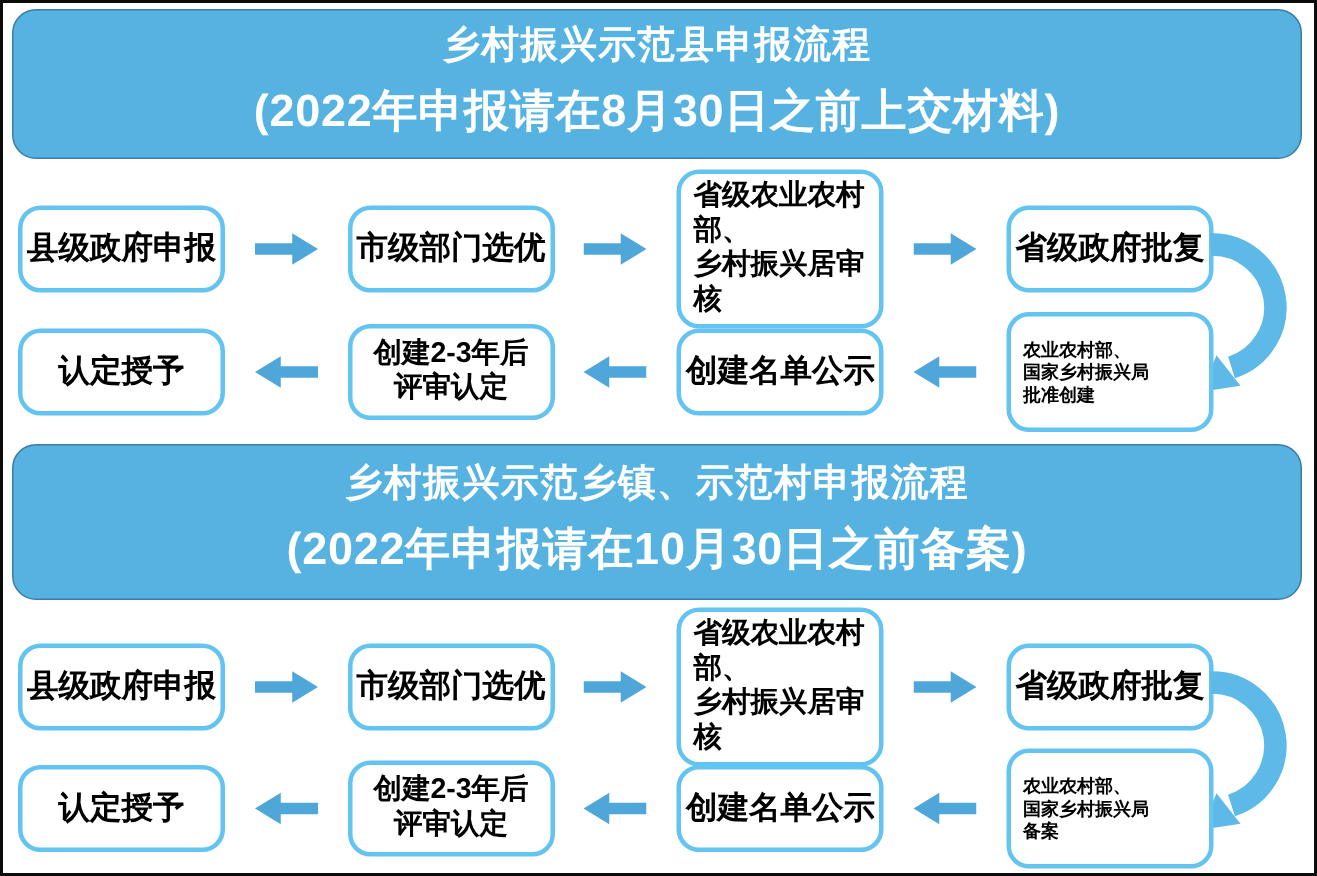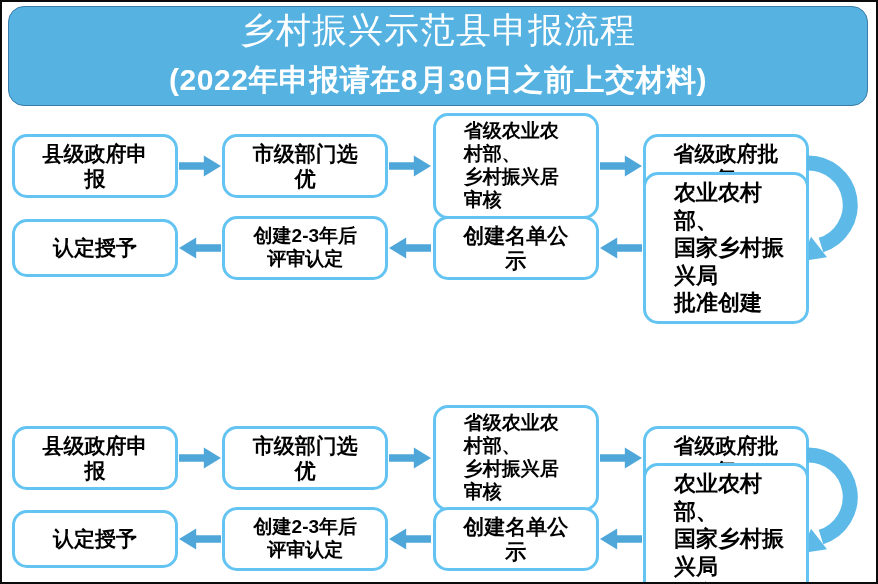--- a/index.html
+++ b/index.html
@@ -20,47 +20,47 @@
     background:var(--banner-fill,#55B2E1);
     border:1.5px solid var(--banner-border,#3B7CA8);
     border-radius:16px;
     display:flex; flex-direction:column;
     align-items:center; justify-content:center;
     color:var(--title-text,#ffffff);
     text-align:center;
   }
   .banner-1 { top:4px;   height:100px; }
   .banner-2 { top:294px; height:104px; }
-  .banner-title    { font-size:35px; font-weight:normal; line-height:1.1; letter-spacing:1px; }
+  .banner-title    { font-size:25px; font-weight:bold; line-height:1.1; letter-spacing:1px; }
   .banner-subtitle { font-size:30px; font-weight:bold; margin-top:10px; letter-spacing:0.5px; }
 
   
   .flow-row {
     position:absolute; left:10px; width:797px;
     display:flex; align-items:center; justify-content:space-between;
   }
   .row-1 { top:131px; height:66px; }
   .row-2 { top:203px; height:86px; }
   .row-3 { top:423px; height:66px; }
   .row-4 { top:494px; height:86px; }
 
   .box {
-    width:166px; min-height:58px;
+    width:138px; min-height:58px;
     background:#ffffff;
     border:3px solid var(--box-border,#63C3F1);
     border-radius:15px;
     display:flex; align-items:center; justify-content:center;
-    padding:4px 20px;
+    padding:4px 0;
     color:var(--text,#000000);
     font-weight:bold; font-size:21px;
     text-align:center; line-height:1.2;
   }
   .box span { white-space:pre-line; display:block; }
   .box.h2 { min-height:64px; font-size:19px; }
-  .box.h3 { min-height:80px; font-size:22px; line-height:1.25; }
+  .box.h3 { min-height:80px; font-size:12px; line-height:1.25; }
   .box.align-left { justify-content:flex-start; }
   .box.align-left span { text-align:left; padding-left:8px; }
 
   .arrow { width:42px; height:26px; flex:0 0 auto; color:var(--arrow-fill,#4FA7D9); }
 
   
   .uturn { position:absolute; width:72px; height:118px; color:var(--curve-fill,#5CB9E8); }
   .uturn-1 { left:799px; top:149px; }
   .uturn-2 { left:799px; top:441px; }
 </style>
@@ -131,20 +131,24 @@
     <svg class="arrow" viewBox="0 0 44 26">
         <use href="#arr-left" fill="currentColor"></use>
       </svg>
     <div class="box h3 align-left">
         <span>农业农村部、
 国家乡村振兴局
 批准创建</span>
       </div>
   </div>
 
+  <div class="banner banner-2">
+    <div class="banner-title">乡村振兴示范乡镇、示范村申报流程</div>
+    <div class="banner-subtitle">(2022年申报请在10月30日之前备案)</div>
+  </div>
 
   <div class="flow-row row-3">
     <div class="box">
         <span>县级政府申报</span>
       </div>
     <svg class="arrow" viewBox="0 0 44 26">
         <use href="#arr-right" fill="currentColor"></use>
       </svg>
     <div class="box">
         <span>市级部门选优</span>

